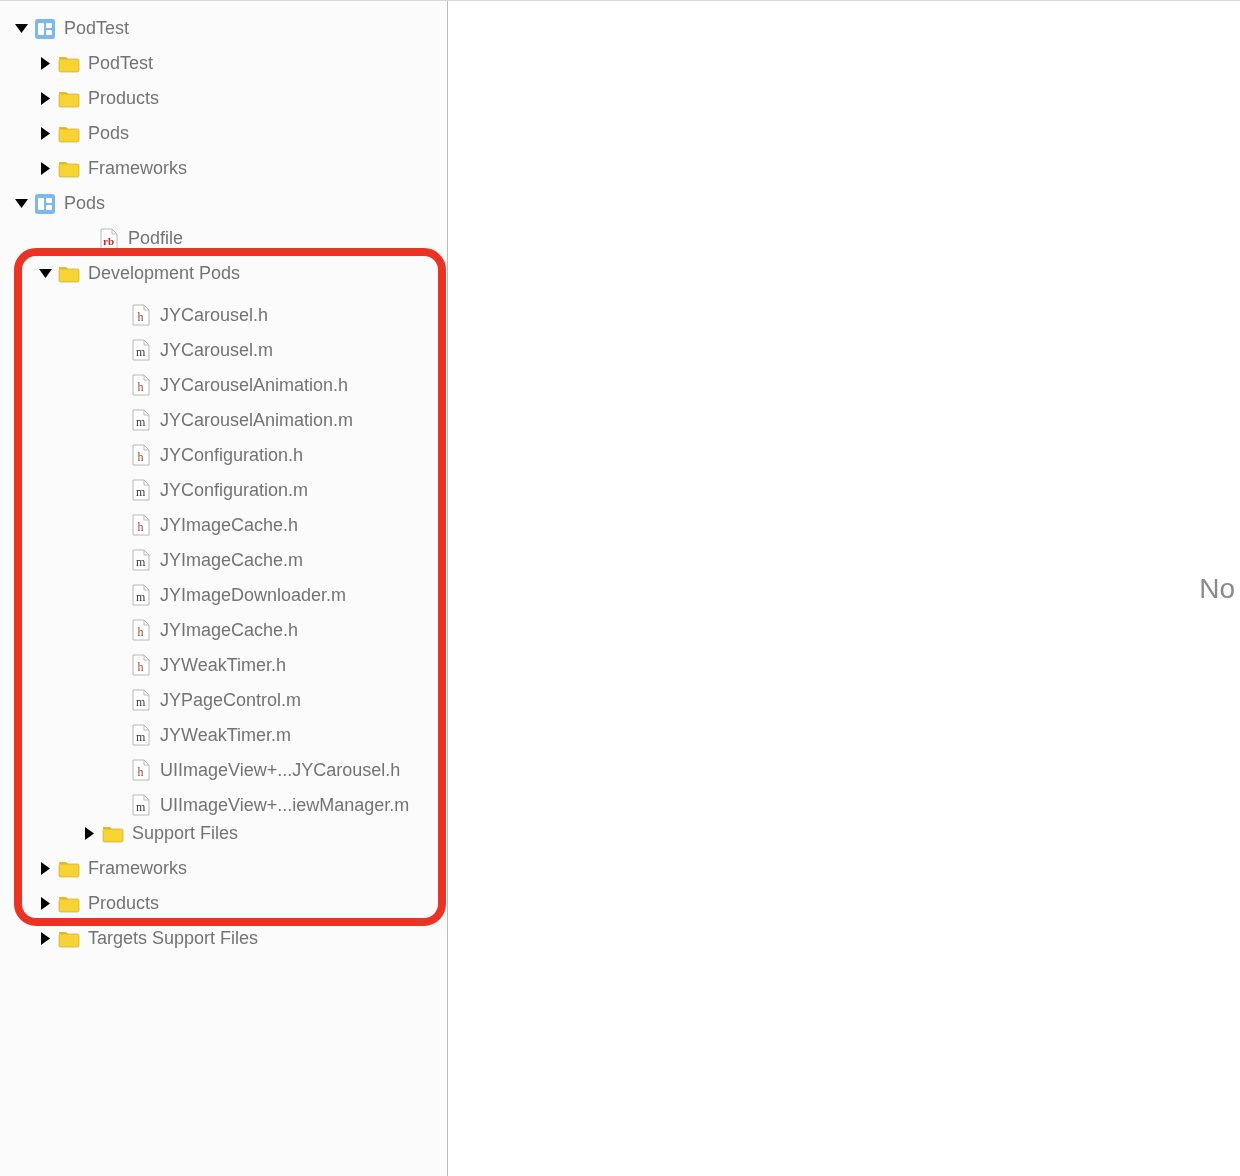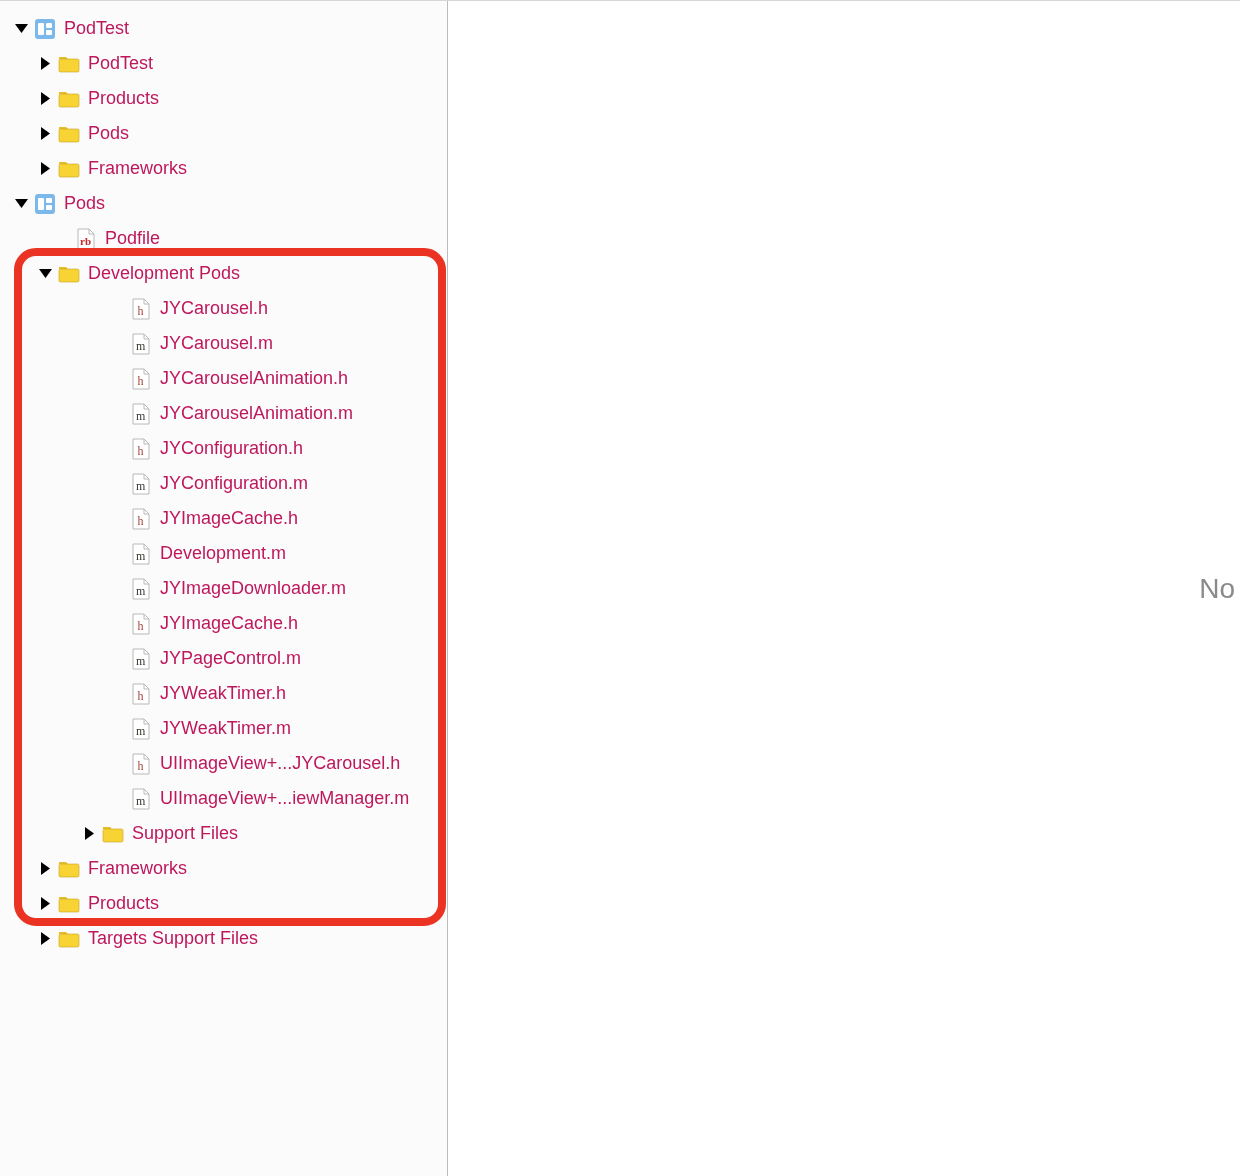--- a/index.html
+++ b/index.html
@@ -51,30 +51,30 @@
     width: 22px;
     height: 22px;
     display: inline-flex;
     align-items: center;
     justify-content: center;
     margin-right: 8px;
     flex: 0 0 22px;
   }
   .row .label {
     font-size: 18px;
-    color: #be185d;
+    color: #737373;
     overflow: hidden;
     text-overflow: ellipsis;
   }
   
   .l0 { padding-left: 12px; }
   .l1 { padding-left: 36px; }
-  .l2 { padding-left: 53px; }
+  .l2 { padding-left: 76px; }
   .l3 { padding-left: 80px; }
-  .l4 { padding-left: 108px; }
+  .l4 { padding-left: 108px; align-items: flex-end; }
 
   
   .highlight-box {
     position: absolute;
     left: 14px;
     top: 247px;
     width: 432px;
     height: 678px;
     border: 8px solid #ea3323;
     border-radius: 22px;
@@ -325,21 +325,21 @@
           </span>
           <span class="label">JYImageCache.h</span>
         </div>
         <div class="row l4">
           <span class="disclosure"></span>
           <span class="icon">
             <svg width="22" height="22">
               <use href="#ic-m"></use>
             </svg>
           </span>
-          <span class="label">Development.m</span>
+          <span class="label">JYImageCache.m</span>
         </div>
         <div class="row l4">
           <span class="disclosure"></span>
           <span class="icon">
             <svg width="22" height="22">
               <use href="#ic-m"></use>
             </svg>
           </span>
           <span class="label">JYImageDownloader.m</span>
         </div>
@@ -349,33 +349,33 @@
             <svg width="22" height="22">
               <use href="#ic-h"></use>
             </svg>
           </span>
           <span class="label">JYImageCache.h</span>
         </div>
         <div class="row l4">
           <span class="disclosure"></span>
           <span class="icon">
             <svg width="22" height="22">
+              <use href="#ic-h"></use>
+            </svg>
+          </span>
+          <span class="label">JYWeakTimer.h</span>
+        </div>
+        <div class="row l4">
+          <span class="disclosure"></span>
+          <span class="icon">
+            <svg width="22" height="22">
               <use href="#ic-m"></use>
             </svg>
           </span>
           <span class="label">JYPageControl.m</span>
-        </div>
-        <div class="row l4">
-          <span class="disclosure"></span>
-          <span class="icon">
-            <svg width="22" height="22">
-              <use href="#ic-h"></use>
-            </svg>
-          </span>
-          <span class="label">JYWeakTimer.h</span>
         </div>
         <div class="row l4">
           <span class="disclosure"></span>
           <span class="icon">
             <svg width="22" height="22">
               <use href="#ic-m"></use>
             </svg>
           </span>
           <span class="label">JYWeakTimer.m</span>
         </div>

